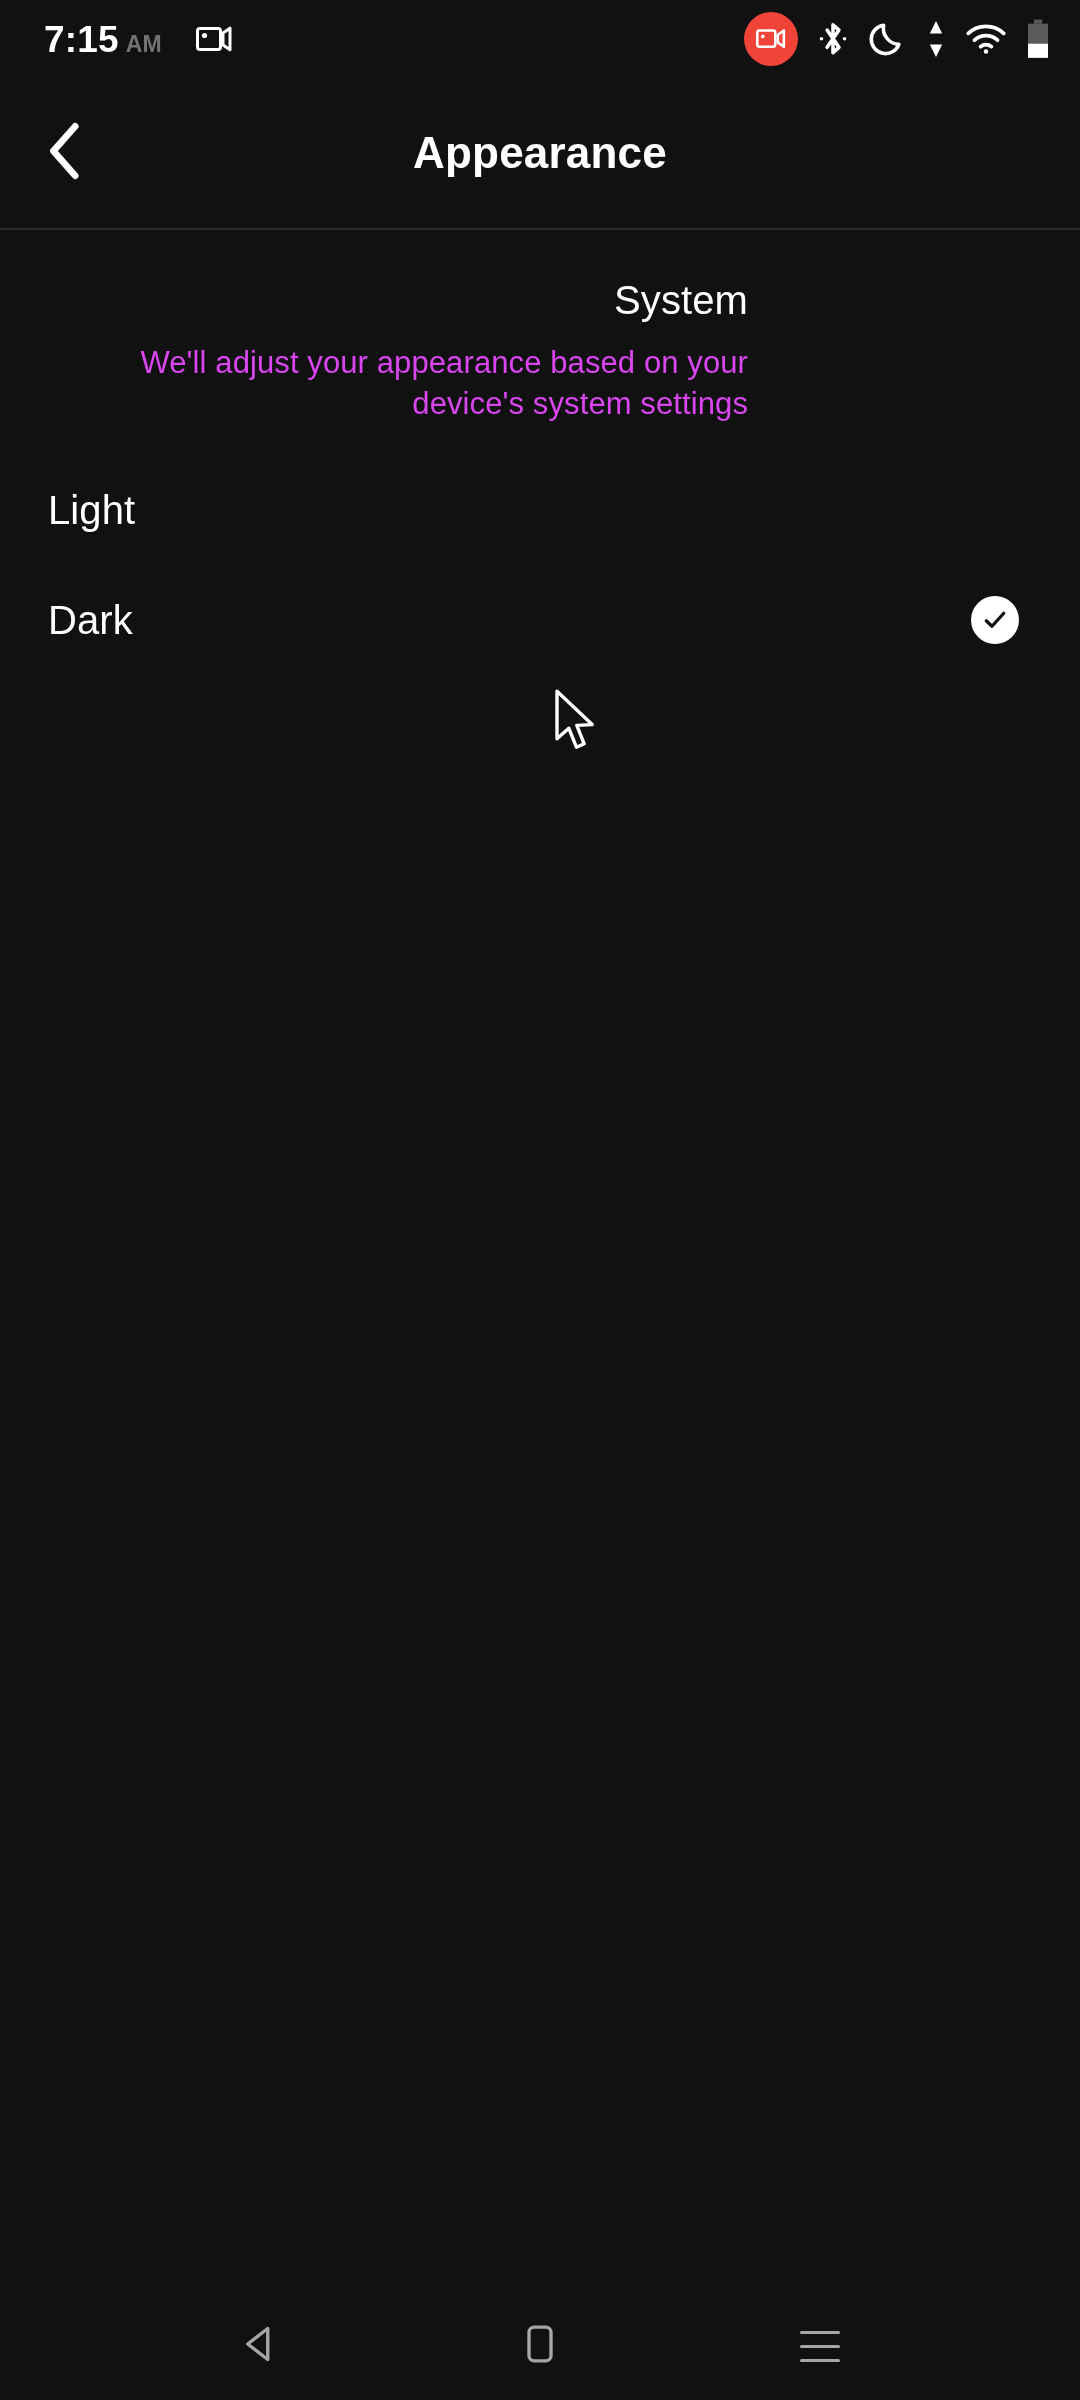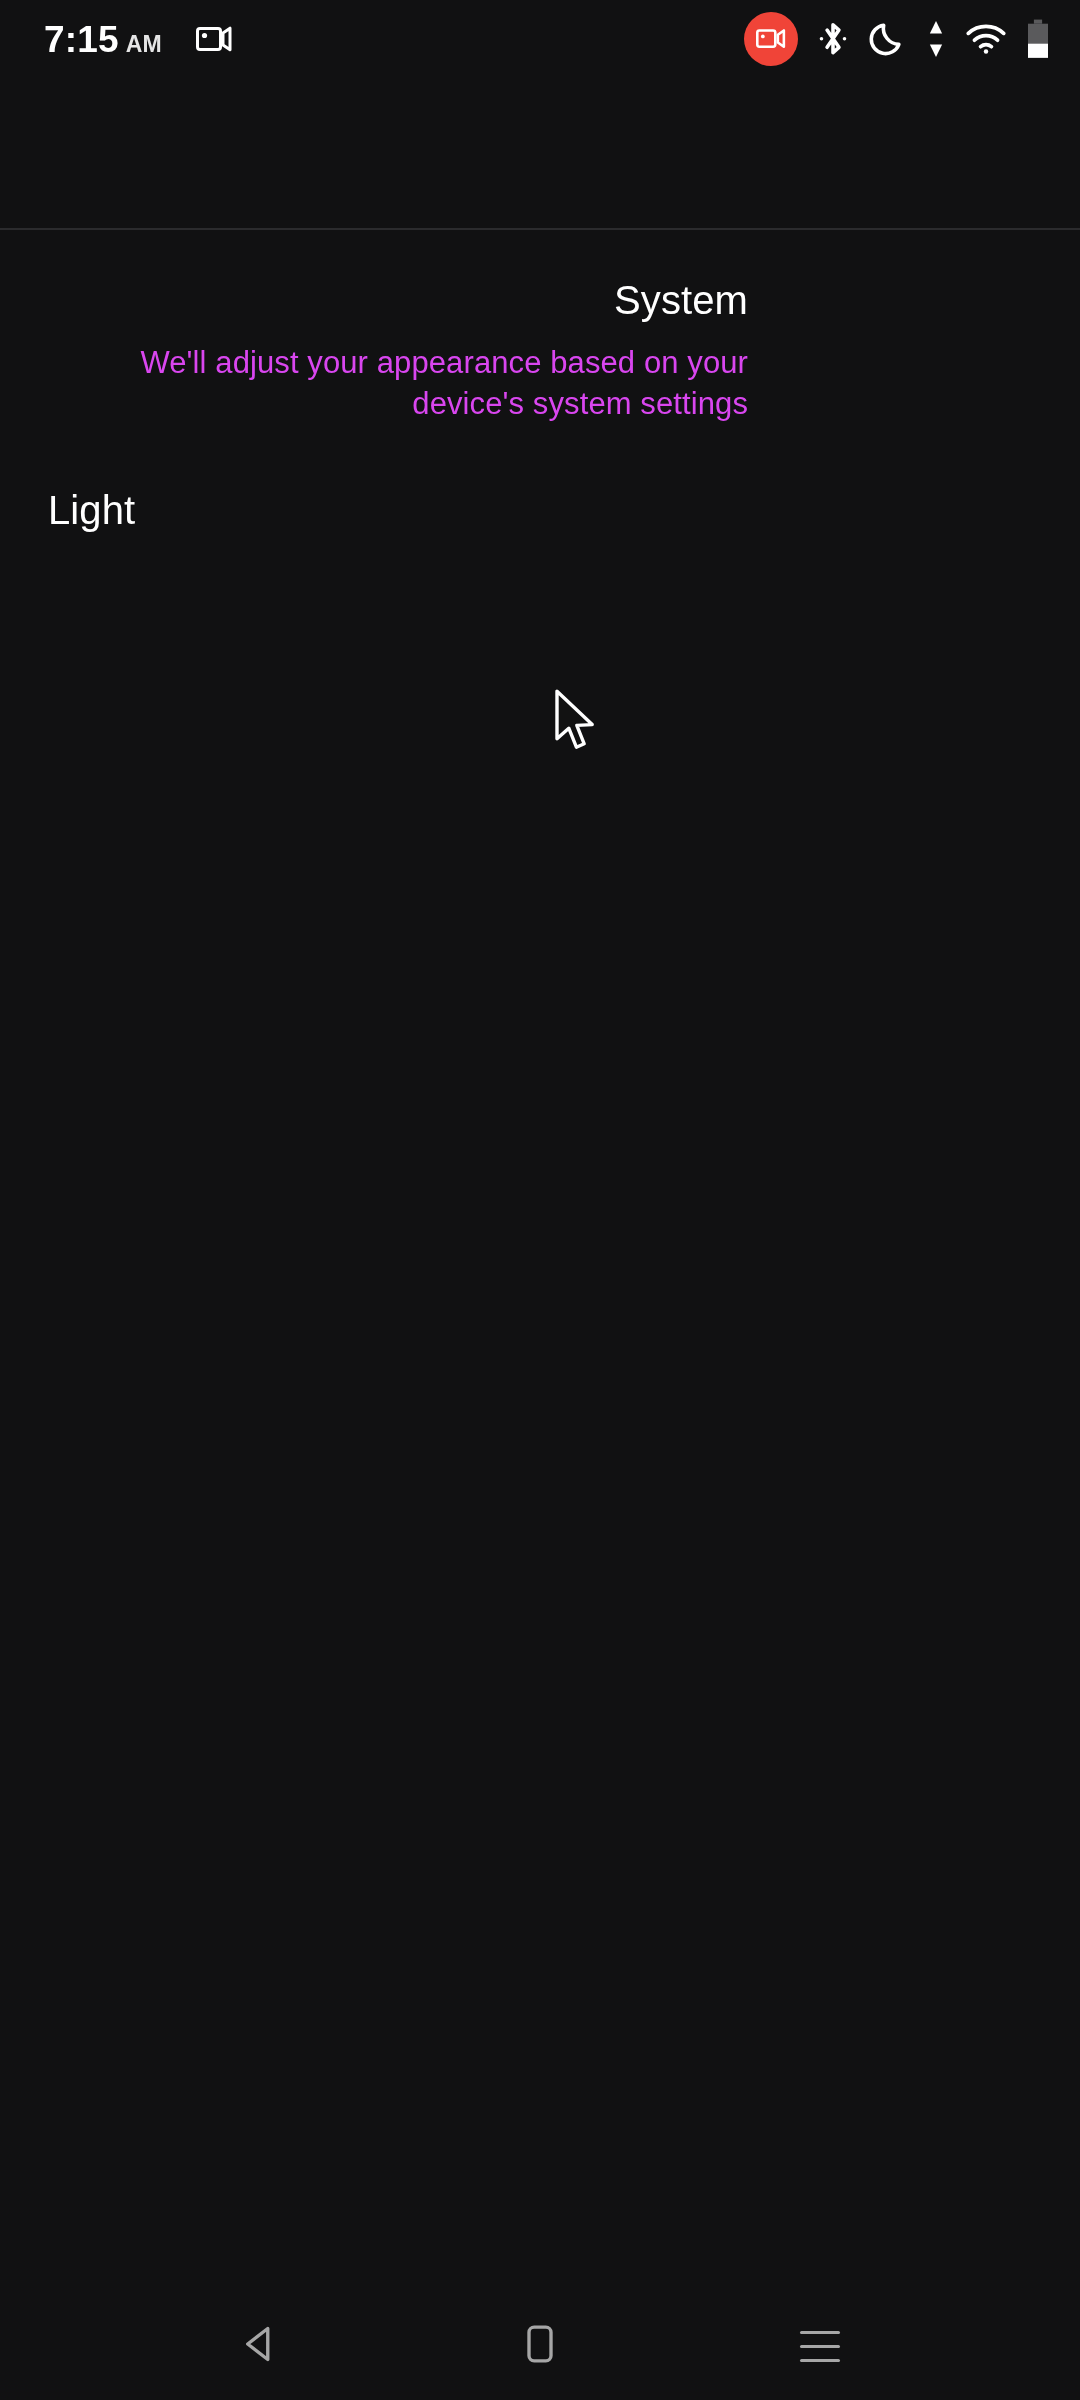--- a/index.html
+++ b/index.html
@@ -46,21 +46,21 @@
   .clock-time {
     font-size: 37px;
     font-weight: 700;
     letter-spacing: 0.2px;
     color: #ffffff;
     line-height: 1;
   }
   .clock-ampm {
     font-size: 23px;
     font-weight: 700;
-    color: #e5e5e5;
+    color: #737373;
     line-height: 1;
   }
   .status-right {
     display: flex;
     align-items: center;
     gap: 20px;
   }
   .sb-icon {
     display: flex;
     align-items: center;
@@ -279,39 +279,59 @@
         <svg width="24" height="40" viewBox="0 0 20 34">
           <rect x="6.5" y="0.5" width="7" height="3.5" fill="#5a5a5c"></rect>
           <rect x="1.5" y="4" width="17" height="29" fill="#5a5a5c"></rect>
           <rect x="1.5" y="21" width="17" height="12" fill="#ffffff"></rect>
         </svg>
       </span>
 
     </div>
   </div>
 
+  <div class="app-header">
+    <div class="back-btn">
+      <span>
+        <svg width="38" height="58" viewBox="0 0 26 40">
+          <path d="M20 3 L5 20 L20 37" fill="none" stroke="#ffffff" stroke-width="4.6" stroke-linecap="round" stroke-linejoin="round"></path>
+        </svg>
+      </span>
+    </div>
+    <div class="header-title">Appearance</div>
+  </div>
   <div class="header-divider"></div>
 
   <div class="options">
 
     <div class="option-row system">
       <div class="row-inner">
         <div>
           <div class="option-label">System</div>
           <div class="option-sub">We'll adjust your appearance based on your device's system settings</div>
         </div>
       </div>
     </div>
 
     <div class="option-row light">
       <div class="row-inner">
         <div class="option-label">Light</div>
       </div>
     </div>
 
+    <div class="option-row dark">
+      <div class="row-inner">
+        <div class="option-label">Dark</div>
+        <div class="check-badge">
+          <svg width="30" height="30" viewBox="0 0 24 24">
+            <path d="M5 12.6 L9.6 17 L19 6.6" fill="none" stroke="#111112" stroke-width="2.6" stroke-linecap="round" stroke-linejoin="round"></path>
+          </svg>
+        </div>
+      </div>
+    </div>
 
   </div>
 
   <div class="cursor">
     <svg width="46" height="66" viewBox="0 0 23 33">
       <path d="M2 1.6 L2 25.4 L7.9 20.1 L11.7 29.6 L15.6 27.9 L11.9 18.7 L19.6 18.3 Z" fill="#121212" stroke="#ffffff" stroke-width="1.7" stroke-linejoin="round"></path>
     </svg>
   </div>
 
   <div class="nav-bar">

